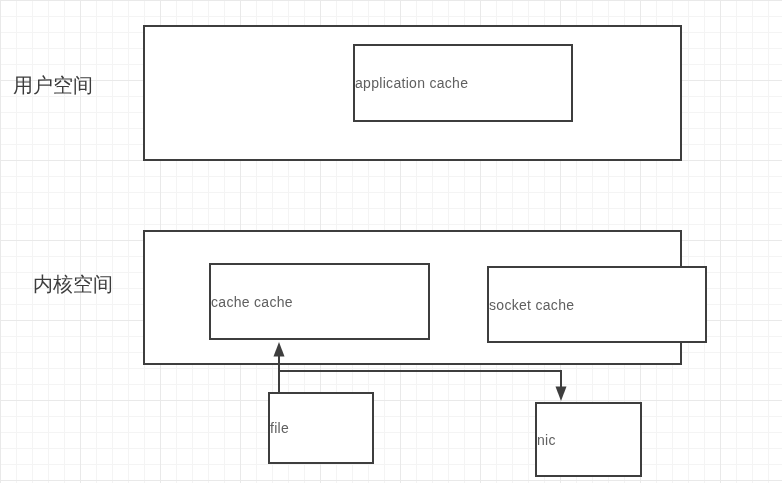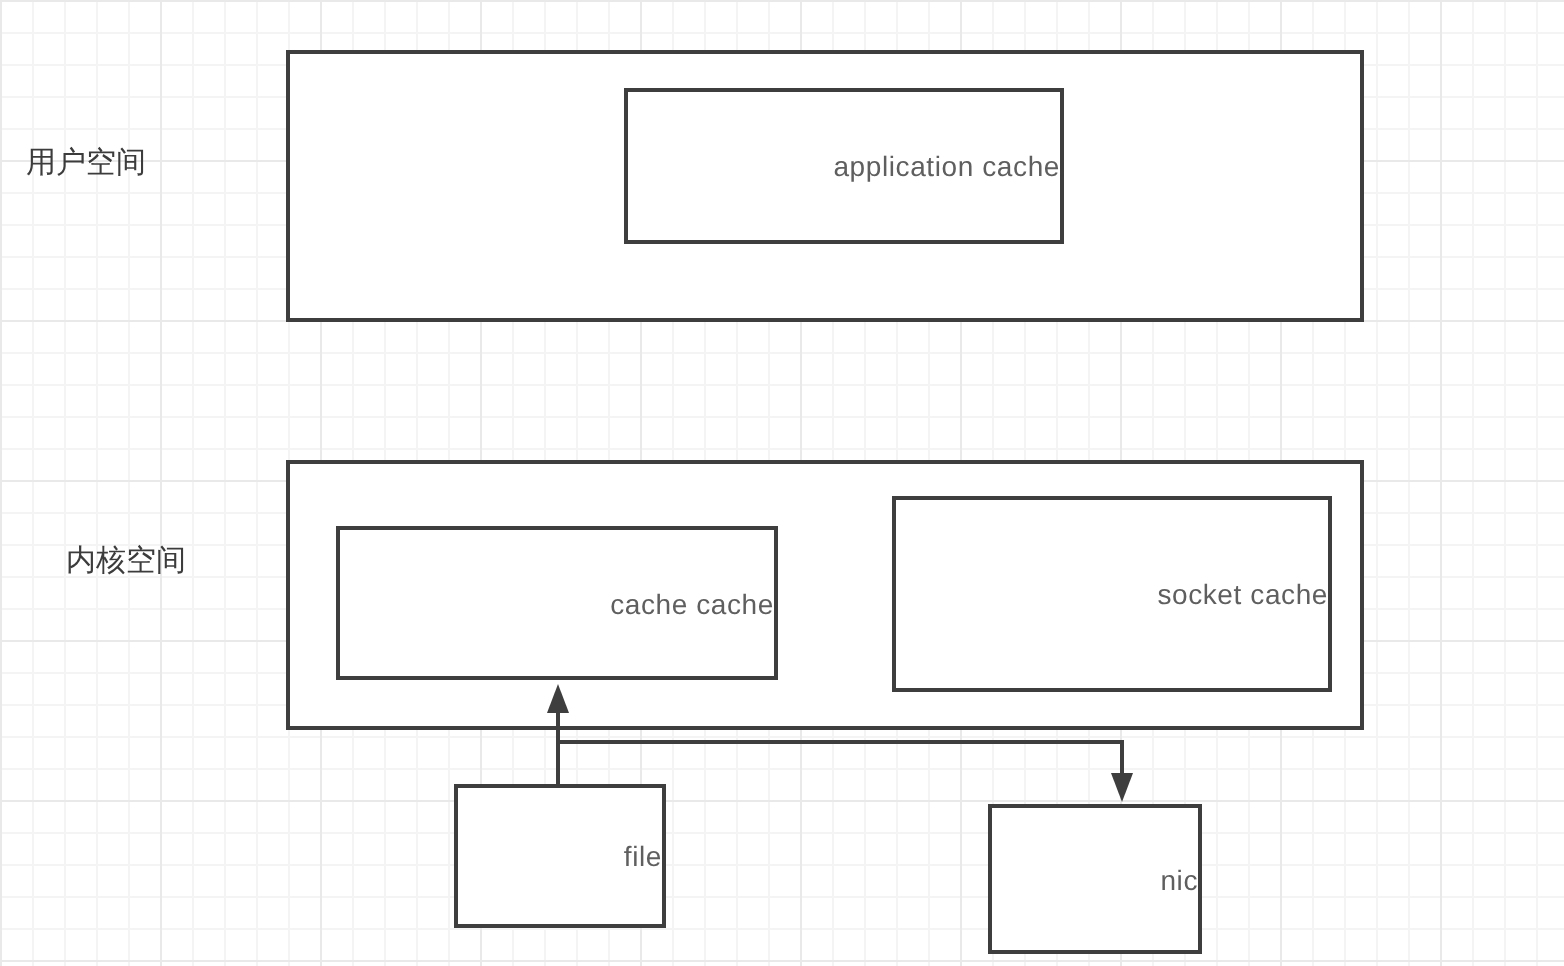--- a/index.html
+++ b/index.html
@@ -26,36 +26,37 @@
     border: 2px solid #3e3e3e;
     box-sizing: border-box;
   }
   .node-box {
     position: absolute;
     background: #ffffff;
     border: 2px solid #3e3e3e;
     box-sizing: border-box;
     display: flex;
     align-items: center;
-    justify-content: flex-end;
+    justify-content: flex-start;
     color: #5f5f5f;
     font-size: 14px;
     letter-spacing: 0.3px;
+    margin-left: 41px;
   }
   .space-label {
     position: absolute;
     color: #3c3c3c;
-    font-size: 15px;
+    font-size: 20px;
     white-space: nowrap;
   }
   .user-space    { left: 143px; top: 25px;  width: 539px; height: 136px; }
   .app-cache     { left: 312px; top: 44px;  width: 220px; height: 78px;  }
   .kernel-space  { left: 143px; top: 230px; width: 539px; height: 135px; }
   .page-cache    { left: 168px; top: 263px; width: 221px; height: 77px;  }
-  .socket-cache  { left: 446px; top: 248px; width: 220px; height: 98px; padding-left: 31px;  }
+  .socket-cache  { left: 446px; top: 266px; width: 220px; height: 77px;  }
   .file-box      { left: 227px; top: 392px; width: 106px; height: 72px;  }
   .nic-box       { left: 494px; top: 402px; width: 107px; height: 75px;  }
   .label-user    { left: 13px;  top: 72px;  }
   .label-kernel  { left: 33px;  top: 271px; font-family: Liberation Serif, serif; }
   .arrow-layer {
     position: absolute;
     left: 0; top: 0;
     width: 782px; height: 483px;
     pointer-events: none;
   }

